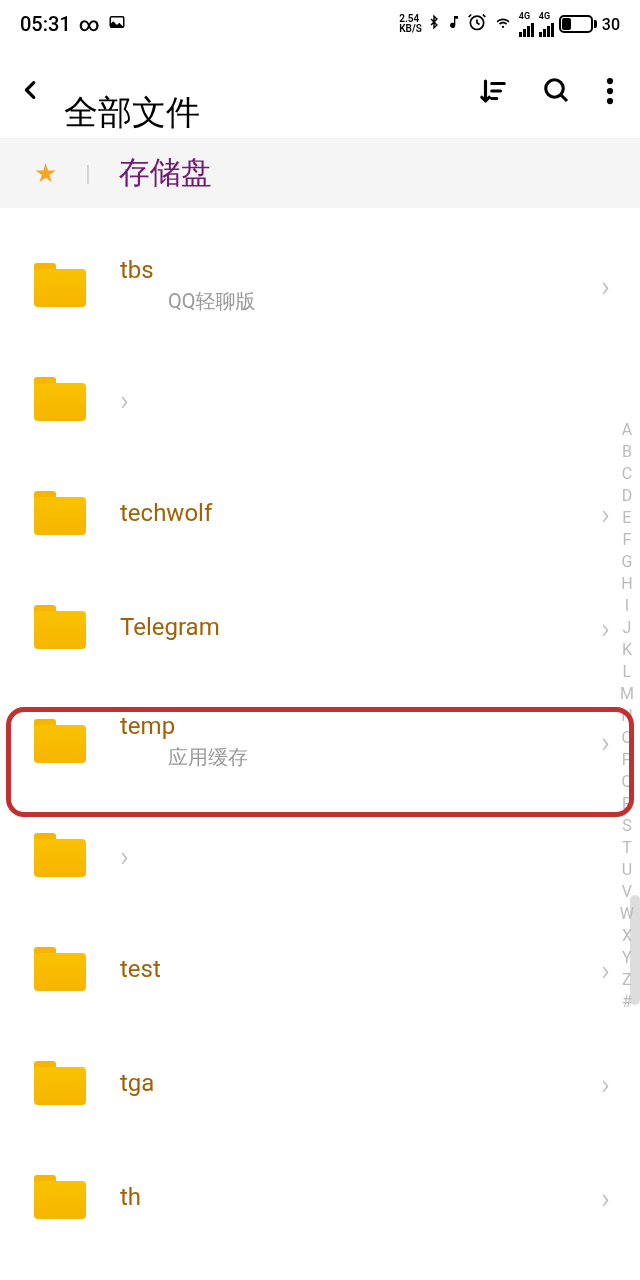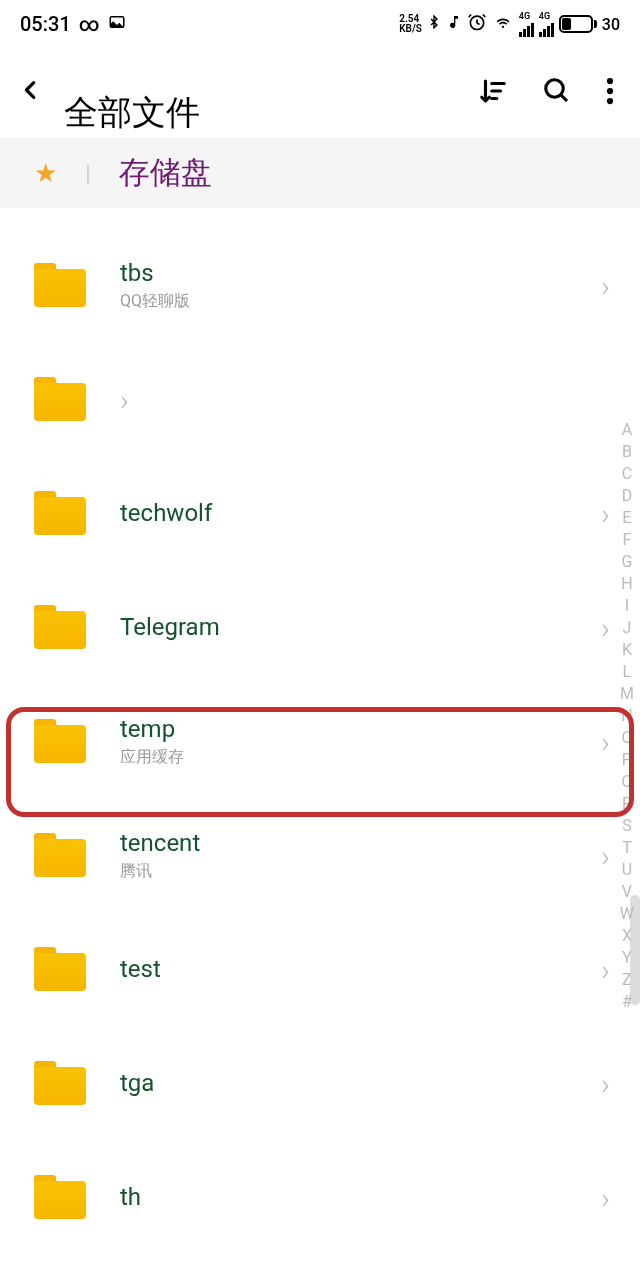--- a/index.html
+++ b/index.html
@@ -109,26 +109,27 @@
     }
     .item-text {
       flex: 1;
       display: flex;
       flex-direction: column;
       justify-content: center;
       gap: 4px;
     }
     .item-name {
       font-size: 24px;
-      color: #14532d;
+      color: #a16207;
       font-weight: 400;
     }
     .item-sub {
-      font-size: 16px;
+      font-size: 20px;
       color: #999;
+      margin-left: 48px;
     }
     .chevron {
       color: #bbb;
       font-size: 30px;
       font-weight: 300;
     }
     .highlight-box {
       position: absolute;
       left: 6px;
       right: 6px;
@@ -310,24 +311,20 @@
   <div class="list-item">
     <div class="folder-icon"></div>
     <div class="item-text">
       <span class="item-name">temp</span>
       <span class="item-sub">应用缓存</span>
     </div>
     <span class="chevron">›</span>
   </div>
   <div class="list-item">
     <div class="folder-icon"></div>
-    <div class="item-text">
-      <span class="item-name">tencent</span>
-      <span class="item-sub">腾讯</span>
-    </div>
     <span class="chevron">›</span>
   </div>
   <div class="list-item">
     <div class="folder-icon"></div>
     <div class="item-text">
       <span class="item-name">test</span>
     </div>
     <span class="chevron">›</span>
   </div>
   <div class="list-item">

